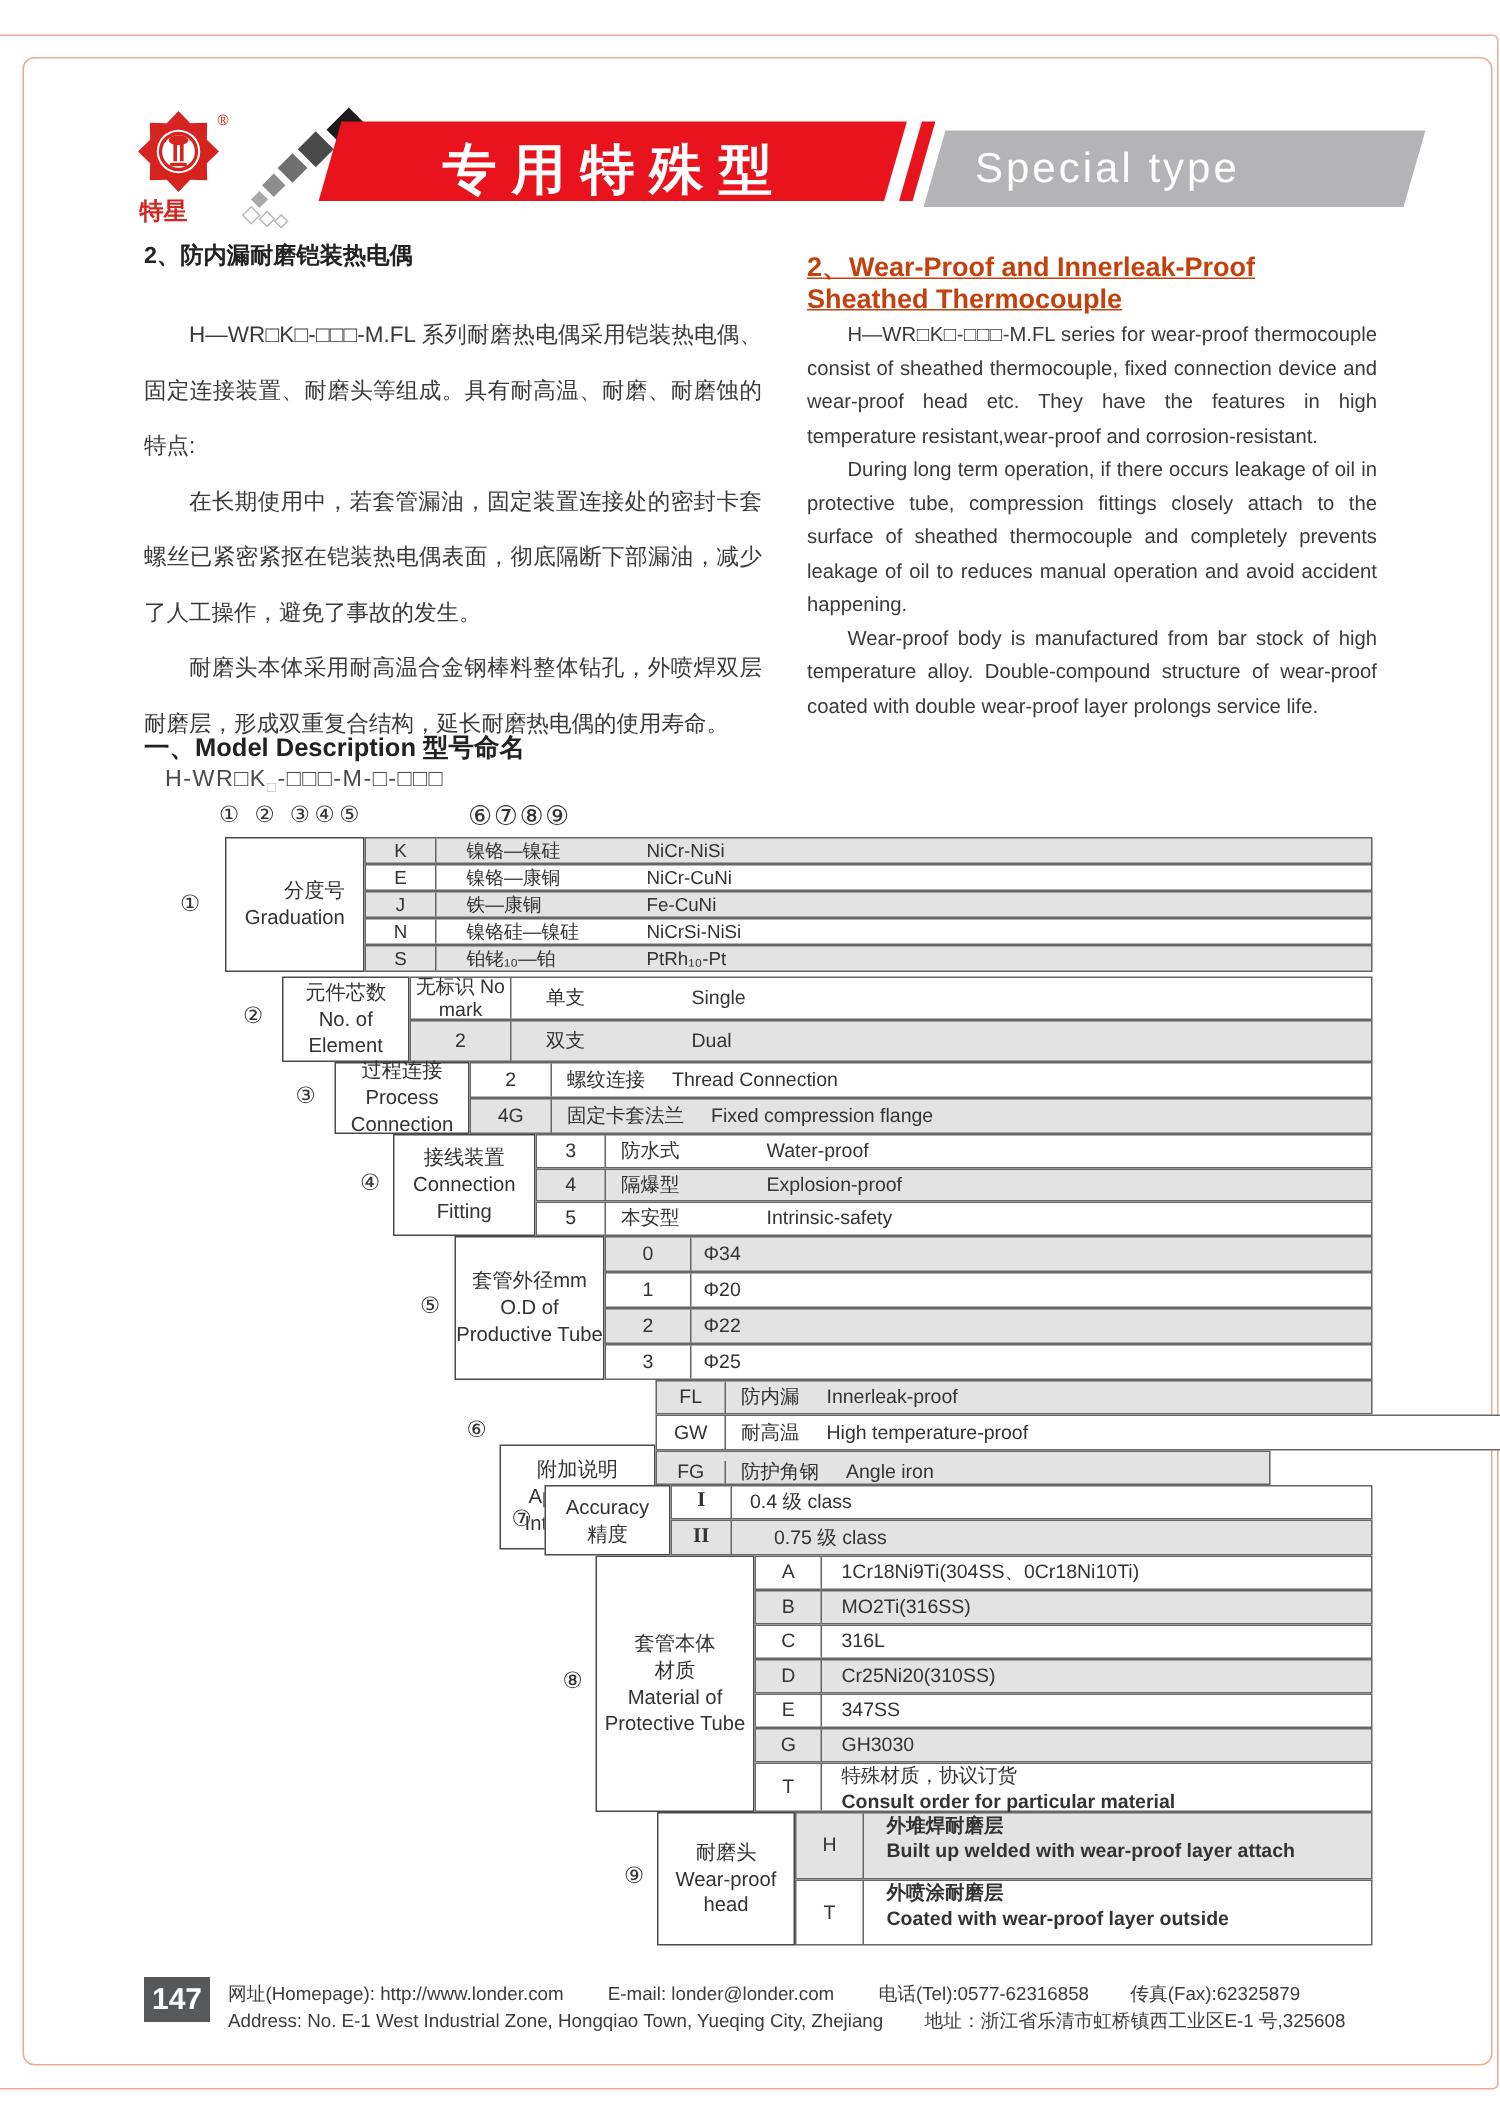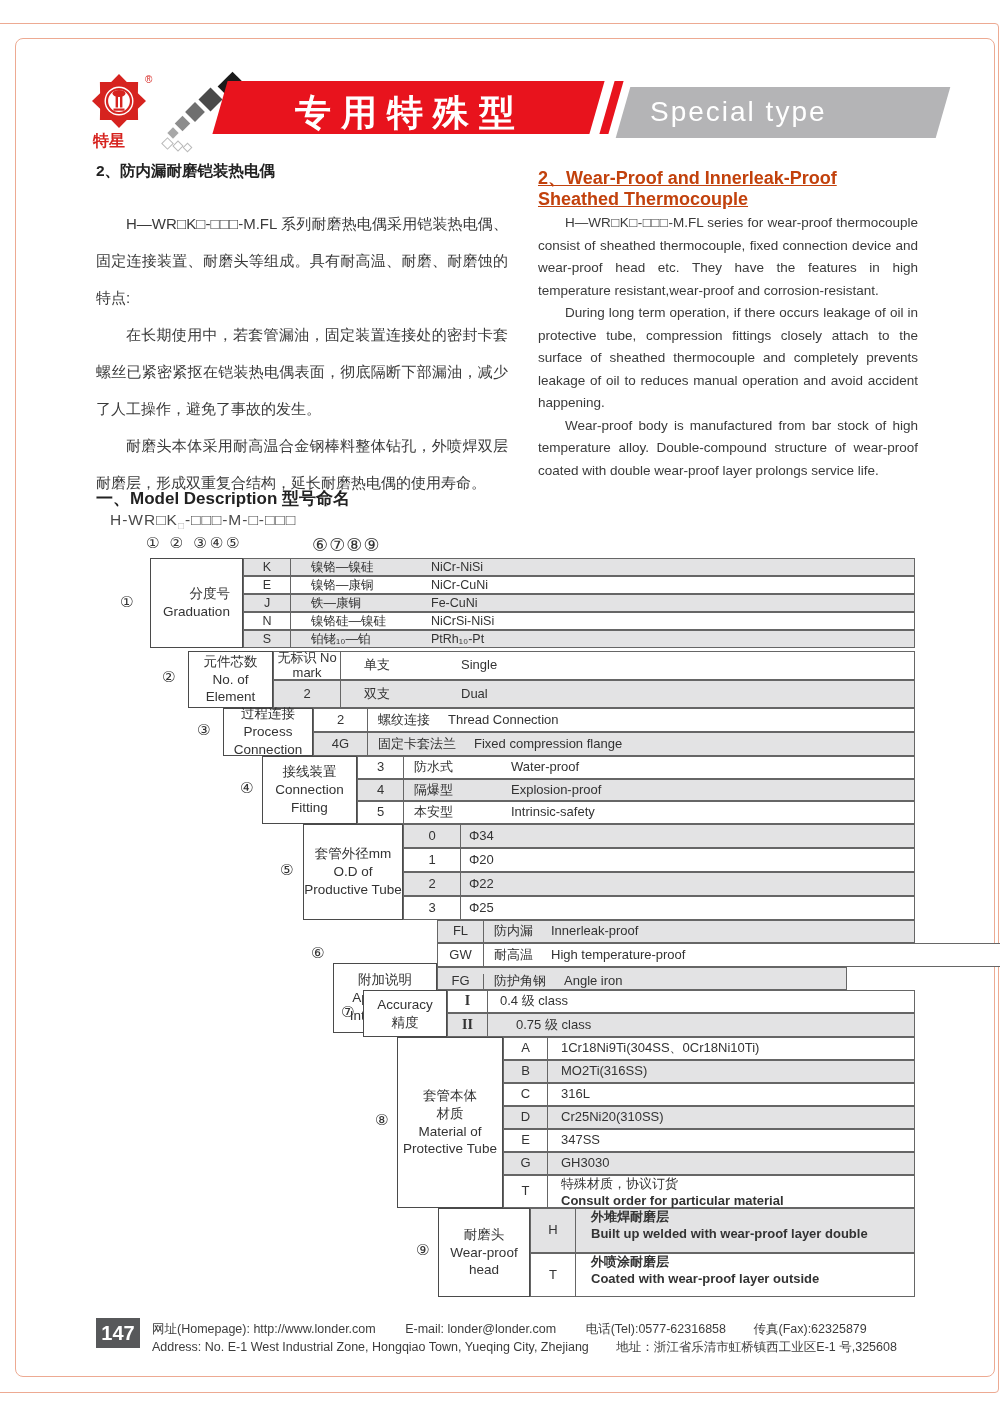--- a/index.html
+++ b/index.html
@@ -353,21 +353,21 @@
 </div>
 
 <span class="gnum" style="left:416px;top:1241px;">⑨</span>
 <div class="ghdr" style="left:438px;top:1208px;width:92px;height:89px;">
   <div><span>耐磨头</span><br><span>Wear-proof head</span></div>
 </div>
 <div class="trow g9 sh" style="left:530px;top:1208px;width:385px;height:45px;">
   <span class="tcode" style="width:45px;">H</span>
   <span class="tdesc stack">
       <span class="zh">外堆焊耐磨层</span>
-      <span>Built up welded with wear-proof layer double</span>
+      <span>Built up welded with wear-proof layer attach</span>
     </span>
 </div>
 <div class="trow g9" style="left:530px;top:1253px;width:385px;height:44px;">
   <span class="tcode" style="width:45px;">T</span>
   <span class="tdesc stack">
       <span class="zh">外喷涂耐磨层</span>
       <span>Coated with wear-proof layer outside</span>
     </span>
 </div>
 

